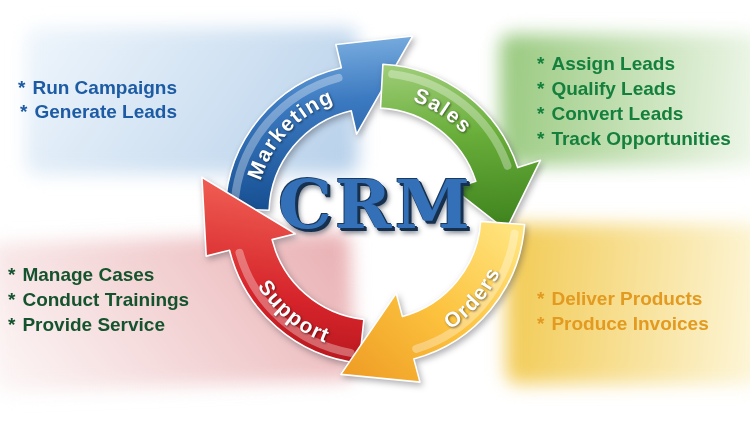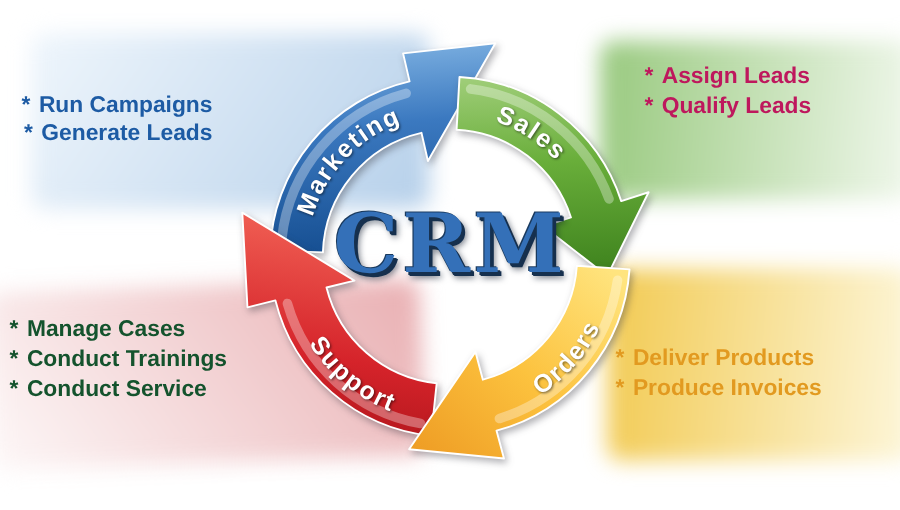--- a/index.html
+++ b/index.html
@@ -23,21 +23,21 @@
     font-weight:bold; font-size:21px; letter-spacing:1.5px;
     filter:drop-shadow(1px 1px 1px rgba(0,0,0,.5));
   }
 
   .list {
     position:absolute; list-style:none; font-weight:bold;
     font-size:19px; line-height:25px; white-space:nowrap;
   }
   .l-marketing { left:18px;  top:76px; line-height:24px; }
   .l-sales     { left:537px; top:51px; }
-  .l-orders    { left:513px; top:286px; }
+  .l-orders    { left:537px; top:286px; }
   .l-support   { left:8px;   top:262px; }
   .b { margin-right:7px; }
 
   .crm-title {
     position:absolute; left:278px; top:164px;
     font-family:"DejaVu Serif", serif; font-weight:bold;
     font-size:68px; letter-spacing:3px;
     text-shadow:
       -1px -1px 0 #1a3a5e,
        2px  2px 0 #16304e,
@@ -102,30 +102,32 @@
         <path d="M514.6 233.6 A141 141 0 0 1 416.2 348.8" fill="none" stroke="rgba(255,255,255,.33)" stroke-width="8" stroke-linecap="round"></path>
         <text class="arrow-label" fill="#ffffff" text-anchor="middle"><textPath startOffset="46%" href="#lp-orders" xlink:href="#lp-orders">Orders</textPath></text>
       </g>
     </svg>
 
   <ul class="list l-marketing" style="color: rgb(29, 91, 164); text-align: right;">
     <li><span class="b">*</span><span>Run Campaigns</span></li>
     <li><span class="b">*</span><span>Generate Leads</span></li>
   </ul>
 
-  <ul class="list l-sales" style="color: #be185d;">
+  <ul class="list l-sales" style="color: #15803d;">
     <li><span class="b">*</span><span>Assign Leads</span></li>
     <li><span class="b">*</span><span>Qualify Leads</span></li>
+    <li><span class="b">*</span><span>Convert Leads</span></li>
+    <li><span class="b">*</span><span>Track Opportunities</span></li>
   </ul>
 
   <ul class="list l-orders" style="color: rgb(226, 154, 32);">
     <li><span class="b">*</span><span>Deliver Products</span></li>
     <li><span class="b">*</span><span>Produce Invoices</span></li>
   </ul>
 
   <ul class="list l-support" style="color: #14532d;">
     <li><span class="b">*</span><span>Manage Cases</span></li>
     <li><span class="b">*</span><span>Conduct Trainings</span></li>
-    <li><span class="b">*</span><span>Conduct Service</span></li>
+    <li><span class="b">*</span><span>Provide Service</span></li>
   </ul>
 
   <div class="crm-title" style="color: rgb(52, 112, 184);">CRM</div>
 </div>
 
 </body></html>

